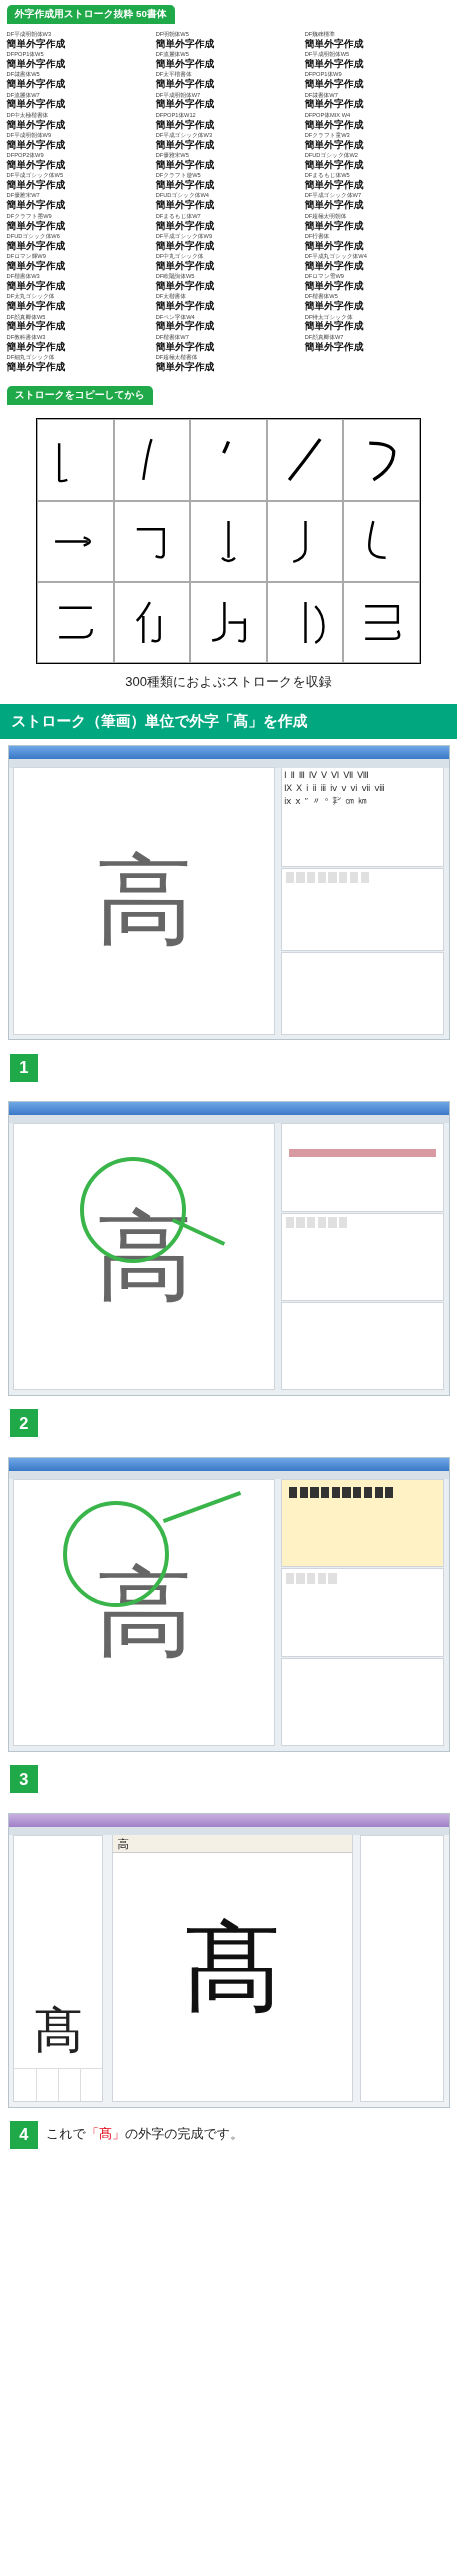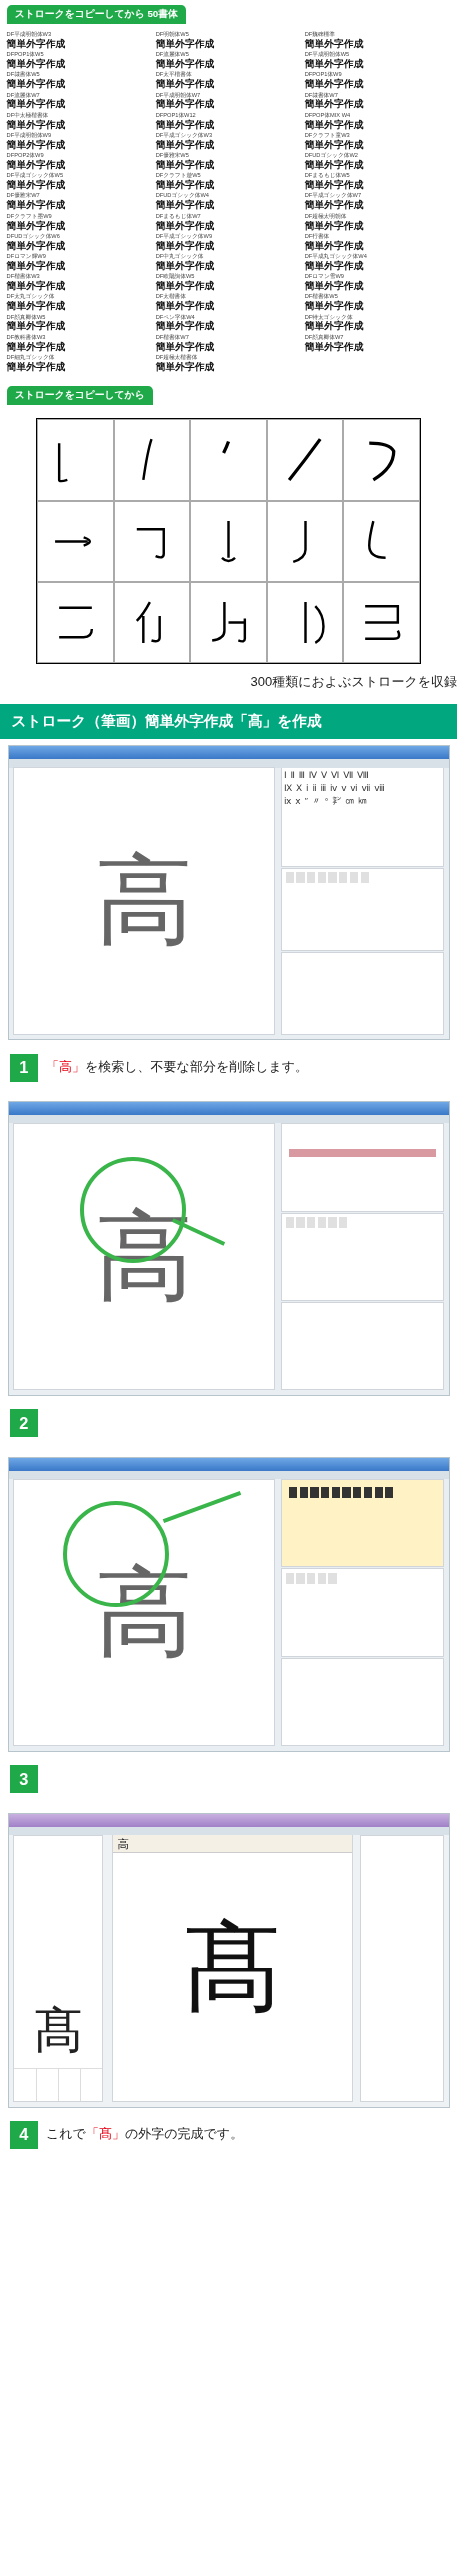--- a/index.html
+++ b/index.html
@@ -32,21 +32,21 @@
     border: 0.8px solid #000;
     display: grid;
     grid-template-columns: repeat(5, 1fr);
     grid-template-rows: repeat(3, 1fr);
   }
   .stroke-grid div {
     border: 0.8px solid #aaa;
     display: flex; align-items: center; justify-content: center;
   }
 
-  .stroke-caption { text-align: right; font-size: 13px; margin: 6.6px 0 13px 0; font-weight: 500; }
+  .stroke-caption { text-align: center; font-size: 13px; margin: 6.6px 0 13px 0; font-weight: 500; }
 
   .teal-banner {
     background: #00a77f;
     color: #fff;
     font-size: 14.7px;
     font-weight: bold;
     padding: 8.2px 11.5px;
     margin-bottom: 6.6px;
   }
 
@@ -106,21 +106,21 @@
   .roman-row { font-family: serif; font-size: 9px; color: #333; padding: 1.6px; letter-spacing: 0.8px; }
   .stroke-thumbs { display: flex; flex-wrap: wrap; gap: 2.5px; padding: 3.3px; }
   .stroke-thumbs span { width: 8.2px; height: 11.5px; display: inline-block; background: #e0e0e0; }
 </style>
 </head>
 <body>
 
 
 
 
-<div class="green-header">ストロークをコピーしてから 50書体</div>
+<div class="green-header">外字作成用ストローク抜粋 50書体</div>
 <div class="font-grid">
     <div class="font-cell">
       <div class="font-label">DF平成明朝体W3</div>
       <div class="font-sample">簡単外字作成</div>
     </div>
     <div class="font-cell">
       <div class="font-label">DF明朝体W5</div>
       <div class="font-sample">簡単外字作成</div>
     </div>
     <div class="font-cell">
@@ -392,21 +392,21 @@
     </div>
   <div>
       <svg width="49" height="49" viewBox="0 0 60 60">
         <path d="M10 10 L50 10 L50 30 L10 30 M10 50 L45 50 Q55 50 50 40" stroke="#000" stroke-width="3" fill="none"></path>
       </svg>
     </div>
 </div>
 <div class="stroke-caption">300種類におよぶストロークを収録</div>
 
 
-<div class="teal-banner">ストローク（筆画）簡単外字作成「髙」を作成</div>
+<div class="teal-banner">ストローク（筆画）単位で外字「髙」を作成</div>
 
 
 <div class="screenshot-placeholder" style="height:295px;">
   <div class="sp-titlebar"></div>
     <div class="sp-toolbar"></div>
   <div class="sp-canvas">
       <span class="glyph-sample">高</span>
     </div>
   <div class="sp-side">
     <div class="panel" style="flex:1.2;">
@@ -426,23 +426,20 @@
           <span></span>
         </div>
       </div>
     <div class="panel"></div>
   </div>
 </div>
 
 
 <div class="step-row">
   <div class="step-num">1</div>
-  <div class="step-text">
-    <span class="kw">「高」</span><span>を検索し、不要な部分を削除します。</span>
-  </div>
 </div>
 
 
 <div class="screenshot-placeholder" style="height:295px;">
   <div class="sp-titlebar"></div>
     <div class="sp-toolbar"></div>
   <div class="sp-canvas">
     <span class="glyph-sample">高</span>
     <div class="green-circle" style="top:33px; left:66px;"></div>
     <div class="green-diag" style="top:106px; left:156px;"></div>

